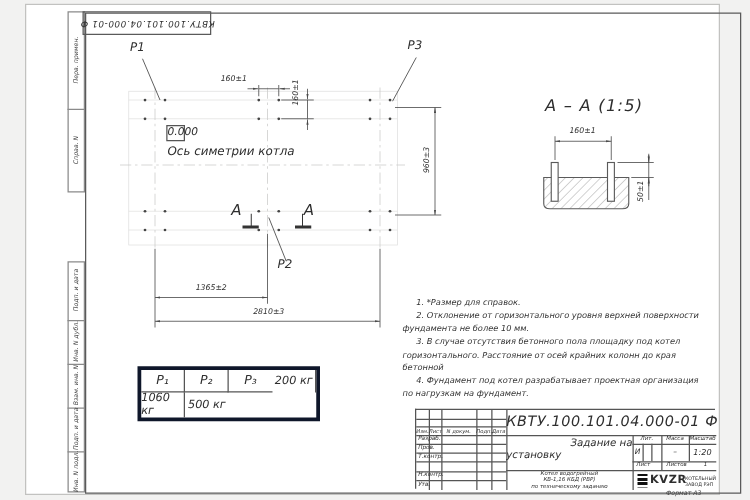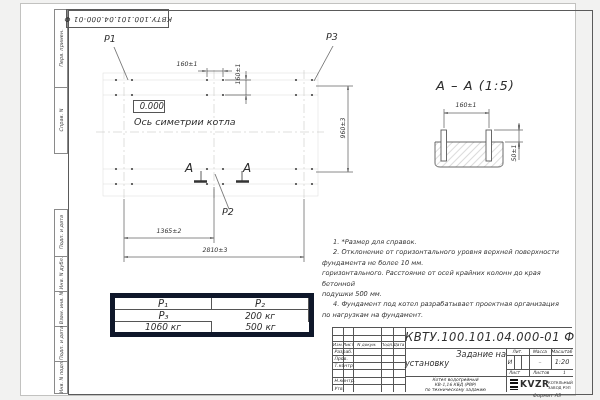--- a/index.html
+++ b/index.html
@@ -8,26 +8,26 @@
   .frame{position:absolute;left:47px;top:6px;width:525px;height:385px;border:1.2px solid #5a5a5a;box-sizing:border-box;background:transparent}
   svg{position:absolute;left:0;top:0}
   .t{position:absolute;color:#2e2e2e;font-style:italic;white-space:nowrap}
   .c{text-align:center}
   .rot{transform:translate(-50%,-50%) rotate(-90deg)}
   .mlabel{position:absolute;font-size:5px;color:#444;font-style:italic;white-space:nowrap;transform:translate(-50%,-50%) rotate(-90deg)}
   .mbox{position:absolute;left:33px;width:14px;border:0.8px solid #8a8a8a;box-sizing:border-box}
   .mline{position:absolute;left:33px;width:14px;height:0;border-top:0.8px solid #8a8a8a}
   .stampTop{position:absolute;left:45px;top:5px;width:103px;height:19px;border:0.9px solid #5a5a5a;box-sizing:border-box;display:flex;align-items:center;justify-content:center}
   .stampTop span{font-size:7px;font-style:italic;color:#2e2e2e;transform:rotate(180deg);white-space:nowrap;letter-spacing:0.5px}
-  .elev{position:absolute;left:133px;top:100px;width:32px;height:13px;border:0.9px solid #555;box-sizing:border-box;font-size:8.5px;font-style:italic;color:#2e2e2e;line-height:11px;text-align:right}
+  .elev{position:absolute;left:133px;top:100px;width:15px;height:13px;border:0.9px solid #555;box-sizing:border-box;font-size:8.5px;font-style:italic;color:#2e2e2e;line-height:11px;text-align:right}
   .notes{position:absolute;left:322px;top:237px;width:252px;color:#333}
   .notes div{font-size:6.6px;font-style:italic;line-height:10.4px}
   .ind{text-indent:11px}
   
-  .ltable{position:absolute;left:110px;top:293px;width:204px;height:44px;border:5px solid #0f172a;box-sizing:border-box;display:grid;grid-template-columns:1fr 1fr;grid-template-rows:1fr 1fr}
+  .ltable{position:absolute;left:110px;top:293px;width:146px;height:44px;border:3px solid #0f172a;box-sizing:border-box;display:grid;grid-template-columns:1fr 1fr 1fr 1fr;grid-template-rows:1fr 1fr}
   .ltable div{border-right:0.9px solid #555;border-bottom:0.9px solid #555;display:flex;align-items:center;justify-content:center;font-style:italic;color:#2e2e2e}
   .ltable div:nth-child(3n){border-right:none}
   .ltable div:nth-child(n+4){border-bottom:none}
   .ltable .hd{font-size:10px}
   .ltable .vl{font-size:9px}
   
   .tb{position:absolute;left:332px;top:327px;width:240px;height:64px;border-top:1.1px solid #555;border-left:1.1px solid #555;box-sizing:border-box;background:#fff}
   .tb .v{position:absolute;top:0;width:0;border-left:0.8px solid #555}
   .tb .h{position:absolute;height:0;border-top:0.8px solid #555}
   .tb .txt{position:absolute;font-style:italic;color:#2e2e2e;white-space:nowrap}
@@ -160,22 +160,22 @@
 <div class="t c" style="left:194px;top:246px;width:42px;font-size:6.2px">2810±3</div>
 
 <div class="t" style="left:436px;top:78px;font-size:13px;letter-spacing:1px">А – А (1:5)</div>
 <div class="t c" style="left:448px;top:101px;width:36px;font-size:6.2px">160±1</div>
 <div class="t rot" style="left:513px;top:153px;font-size:6.2px">50±1</div>
 
 <div class="notes">
   <div class="ind">1. *Размер для справок.</div>
   <div class="ind">2. Отклонение от горизонтального уровня верхней поверхности</div>
   <div>фундамента не более 10 мм.</div>
+  <div class="ind">3. В случае отсутствия бетонного пола площадку под котел</div>
   <div>горизонтального. Расстояние от осей крайних колонн до края бетонной</div>
-  <div>подушки 500 мм.</div>
   <div class="ind">4. Фундамент под котел разрабатывает проектная организация</div>
   <div>по нагрузкам на фундамент.</div>
 </div>
 
 <div class="ltable">
   <div class="hd">P₁</div>
   <div class="hd">P₂</div>
   <div class="hd">P₃</div>
   <div class="vl">200 кг</div>
   <div class="vl">1060 кг</div>

